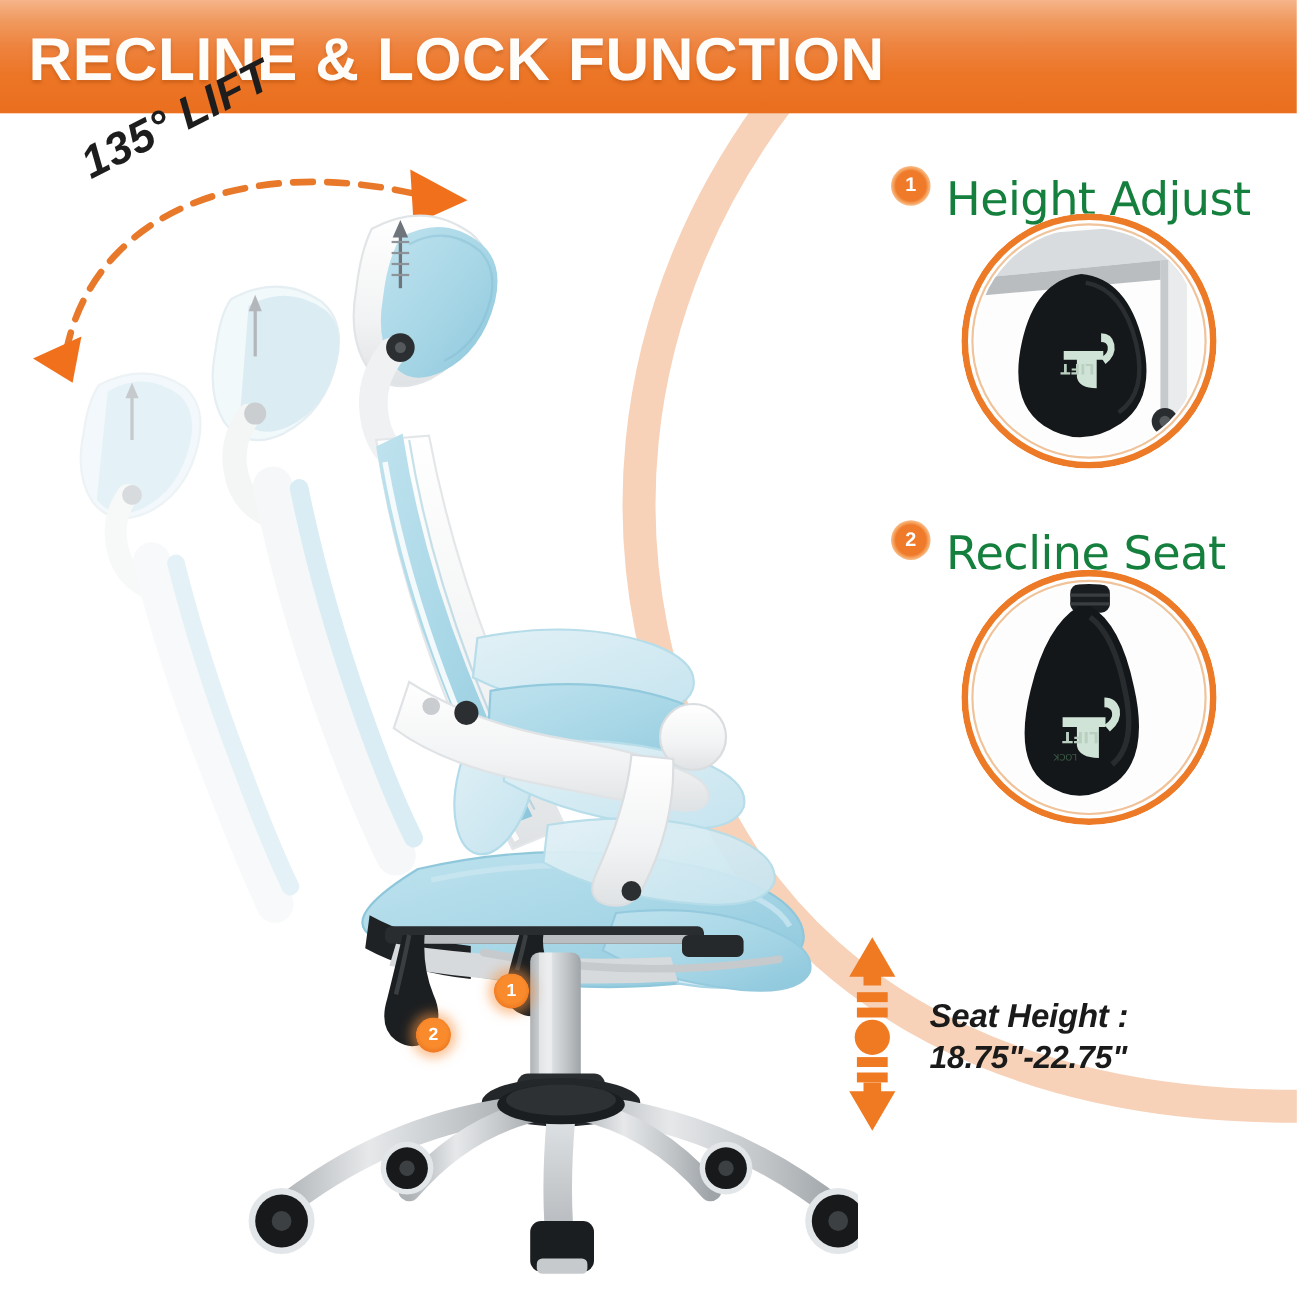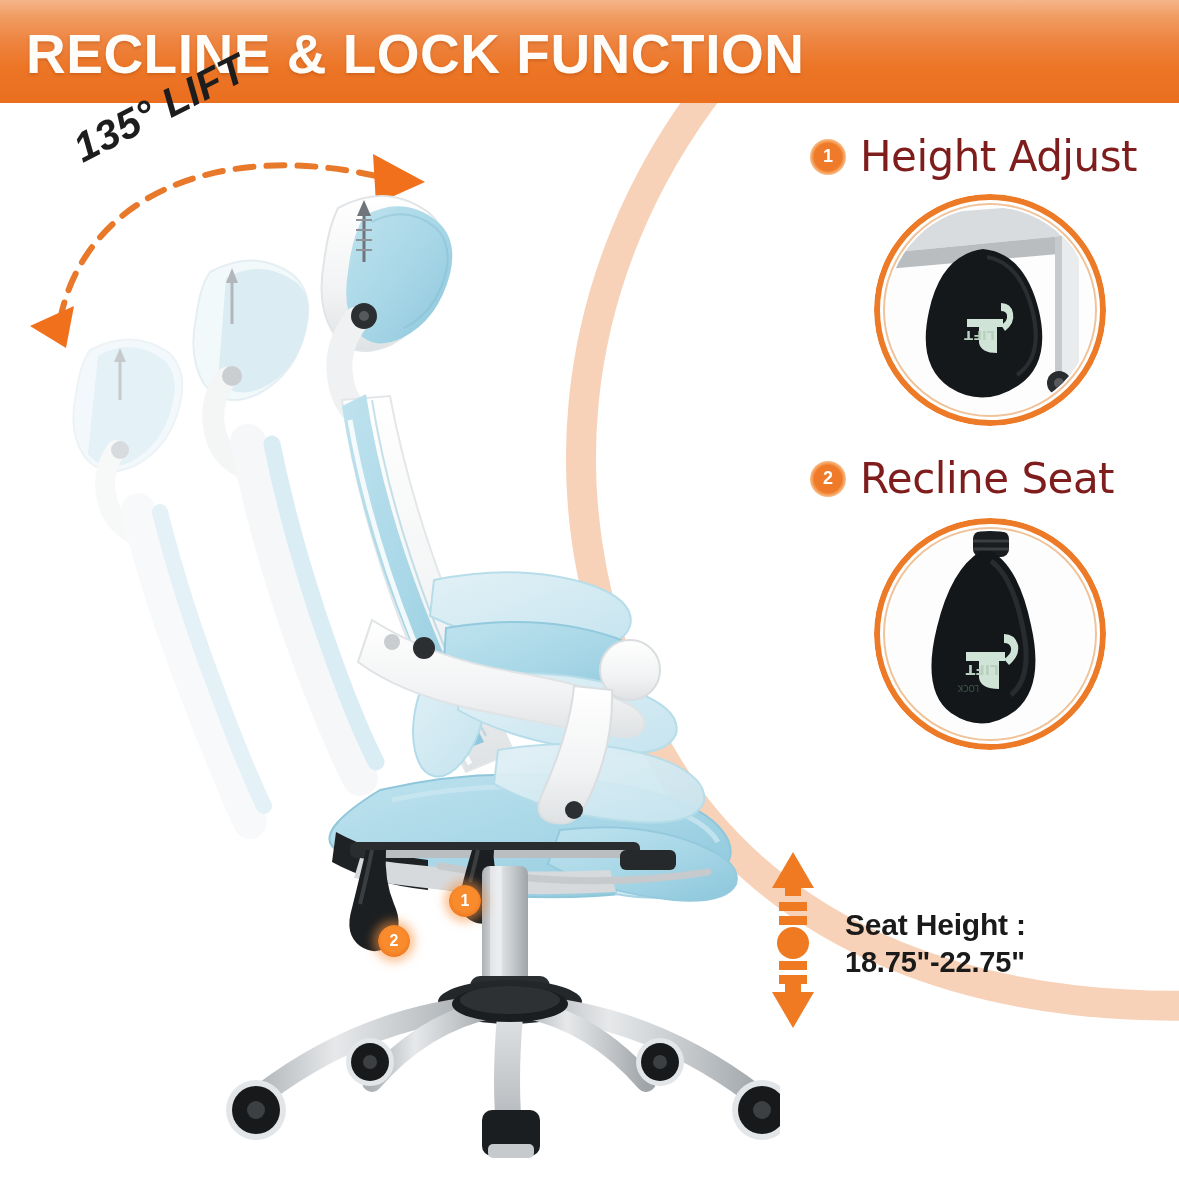--- a/index.html
+++ b/index.html
@@ -44,34 +44,34 @@
   .badge{
     position:relative;width:36px;height:36px;border-radius:50%;
     background:radial-gradient(circle at 50% 50%,#ef7b2a 0 54%,#f6a765 64%,#fbd9bc 80%,rgba(251,225,205,0) 100%);
     display:flex;align-items:center;justify-content:center;flex:0 0 auto;
   }
   .badge span{
     color:#fff;font-size:18px;font-weight:bold;line-height:1;
     position:relative;top:-1px;
   }
   .feat-title{
-    font-size:42px;color:#7f1d1d;letter-spacing:-0.5px;white-space:nowrap;
-    font-family:"DejaVu Sans","Liberation Sans",sans-serif;font-weight:400;
+    font-size:42px;color:#15803d;letter-spacing:-0.5px;white-space:nowrap;
+    font-family:"DejaVu Sans","Liberation Sans",sans-serif;font-weight:400;margin-top:24px;
   }
   .photo-ring{
     position:absolute;width:232px;height:232px;border-radius:50%;
     background:#fff;overflow:hidden;
   }
   .ring-outer{position:absolute;inset:0;border-radius:50%;border:6px solid #ec7a26;}
   .ring-inner{position:absolute;inset:9px;border-radius:50%;border:2px solid #f0c39a;}
   .ring-photo{position:absolute;inset:13px;border-radius:50%;overflow:hidden;background:#fefefe;}
 
   
   .sh-icon{position:absolute;left:770px;top:850px;width:46px;height:180px;}
-  .sh-text{position:absolute;left:845px;top:908px;}
+  .sh-text{position:absolute;left:845px;top:908px;font-style:italic;}
   .sh-title{font-size:30px;font-weight:bold;color:#1a1a1a;letter-spacing:-0.2px;white-space:nowrap;}
   .sh-value{font-size:29px;font-weight:bold;color:#1a1a1a;letter-spacing:-0.2px;margin-top:4px;white-space:nowrap;}
 
   
   .lever-badge{
     position:absolute;width:32px;height:32px;border-radius:50%;
     background:radial-gradient(circle at 50% 45%,#f98b2c 0 52%,#ef7a22 72%,#e86f18 100%);
     display:flex;align-items:center;justify-content:center;
     box-shadow:0 0 10px 5px rgba(247,150,70,.55);
   }

